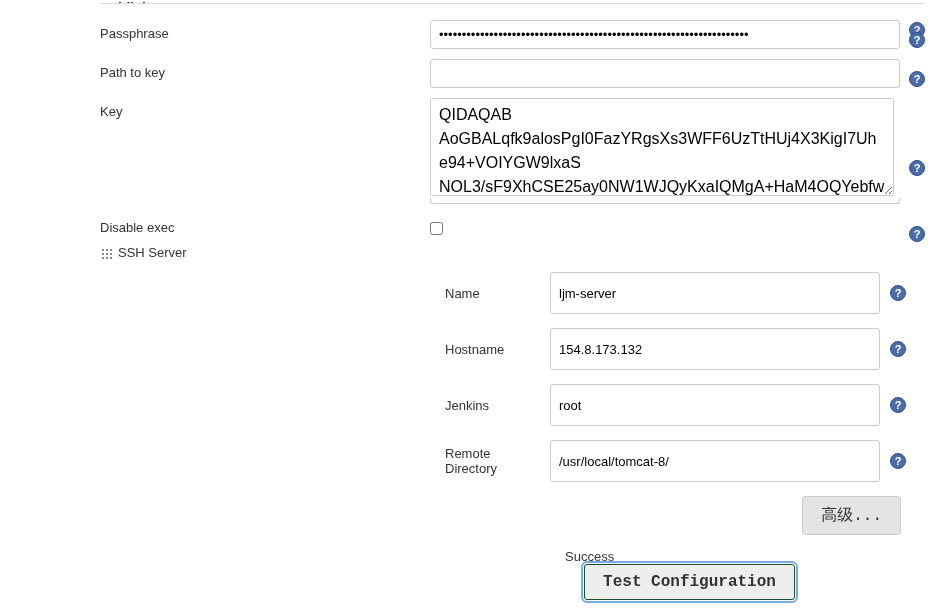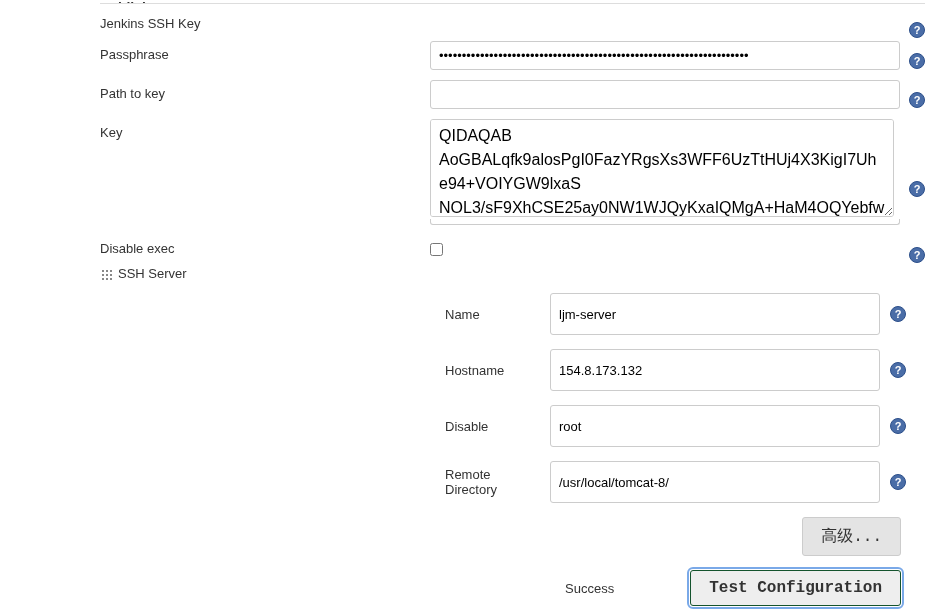--- a/index.html
+++ b/index.html
@@ -191,21 +191,20 @@
       margin-top: 2px;
     }
   </style>
 </head>
 <body>
 
 <div class="content">
   <div class="section-title">Publish over SSH</div>
 
   <div class="form-row">
-    <div class="form-label">Jenkins SSH Key</div>
     <div class="form-control-wrap"></div>
     <span class="help-icon help-icon-outside">?</span>
   </div>
 
   <div class="form-row">
     <div class="form-label">Passphrase</div>
     <div class="form-control-wrap">
       <input type="password" class="form-input" value="••••••••••••••••••••••••••••••••••••••••••••••••••••••••••••••••••••" style="">
     </div>
     <span class="help-icon help-icon-outside">?</span>
@@ -256,36 +255,36 @@
       <span class="sub-help">?</span>
     </div>
 
     <div class="sub-form-row">
       <div class="sub-label">Hostname</div>
       <input type="text" class="sub-input" value="154.8.173.132" style="">
       <span class="sub-help">?</span>
     </div>
 
     <div class="sub-form-row">
-      <div class="sub-label">Disable</div>
+      <div class="sub-label">Jenkins</div>
       <input type="text" class="sub-input" value="root" style="">
       <span class="sub-help">?</span>
     </div>
 
     <div class="sub-form-row">
       <div class="sub-label">Remote Directory</div>
       <input type="text" class="sub-input" value="/usr/local/tomcat-8/" style="">
       <span class="sub-help">?</span>
     </div>
 
     <div class="btn-row">
       <button class="btn btn-advanced">高级...</button>
     </div>
 
-    <div class="btn-row" style="margin-top:14px;">
+    <div class="btn-row" style="margin-top:14px;flex-direction:column;">
       <span class="success-text">Success</span>
       <button class="btn btn-test">Test Configuration</button>
     </div>
 
     <div class="btn-row" style="margin-top:12px;">
       <button class="btn btn-delete">删除</button>
     </div>
 
   </div>
 </div>

